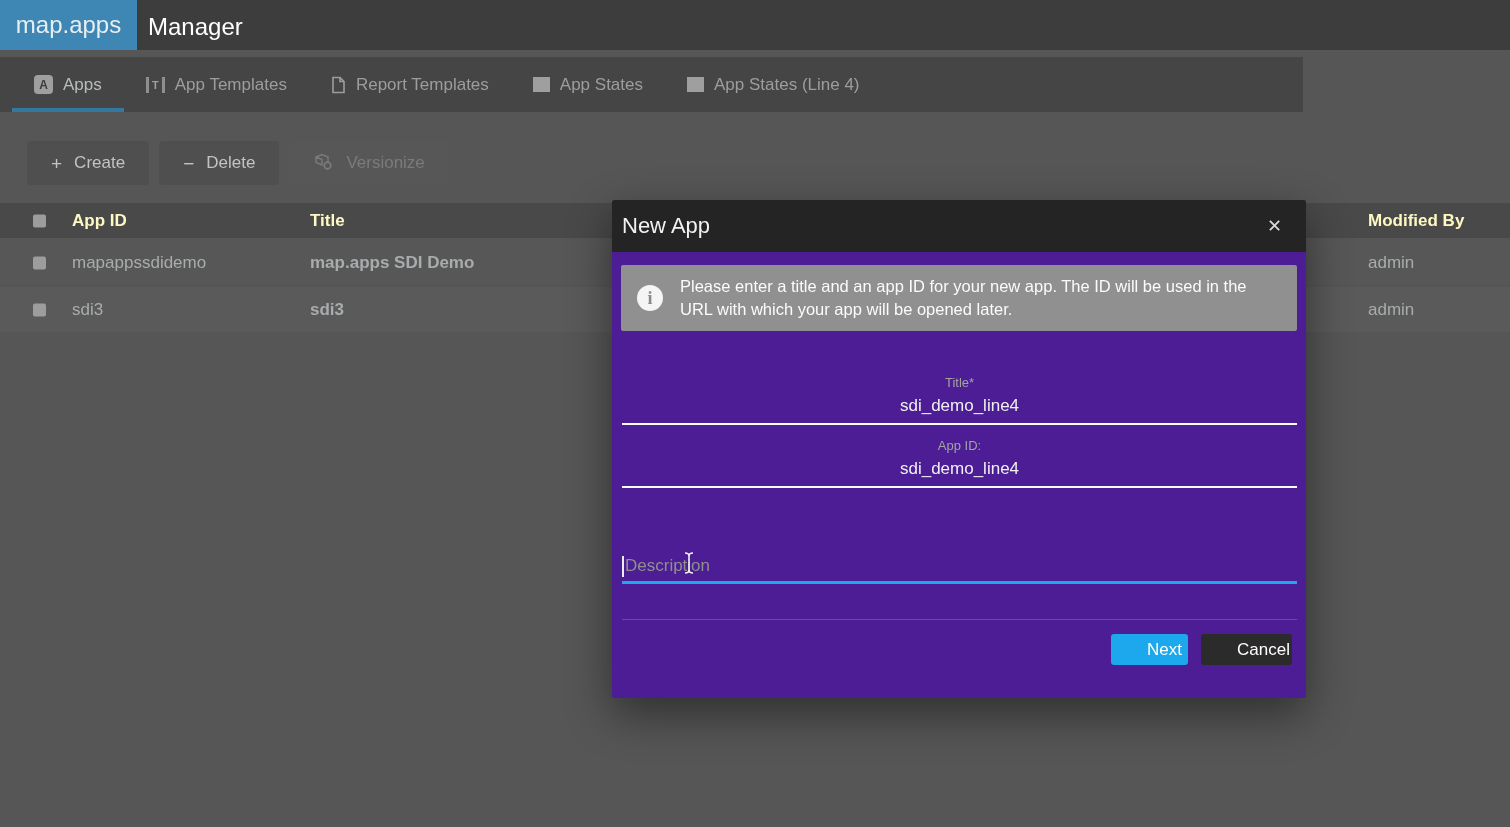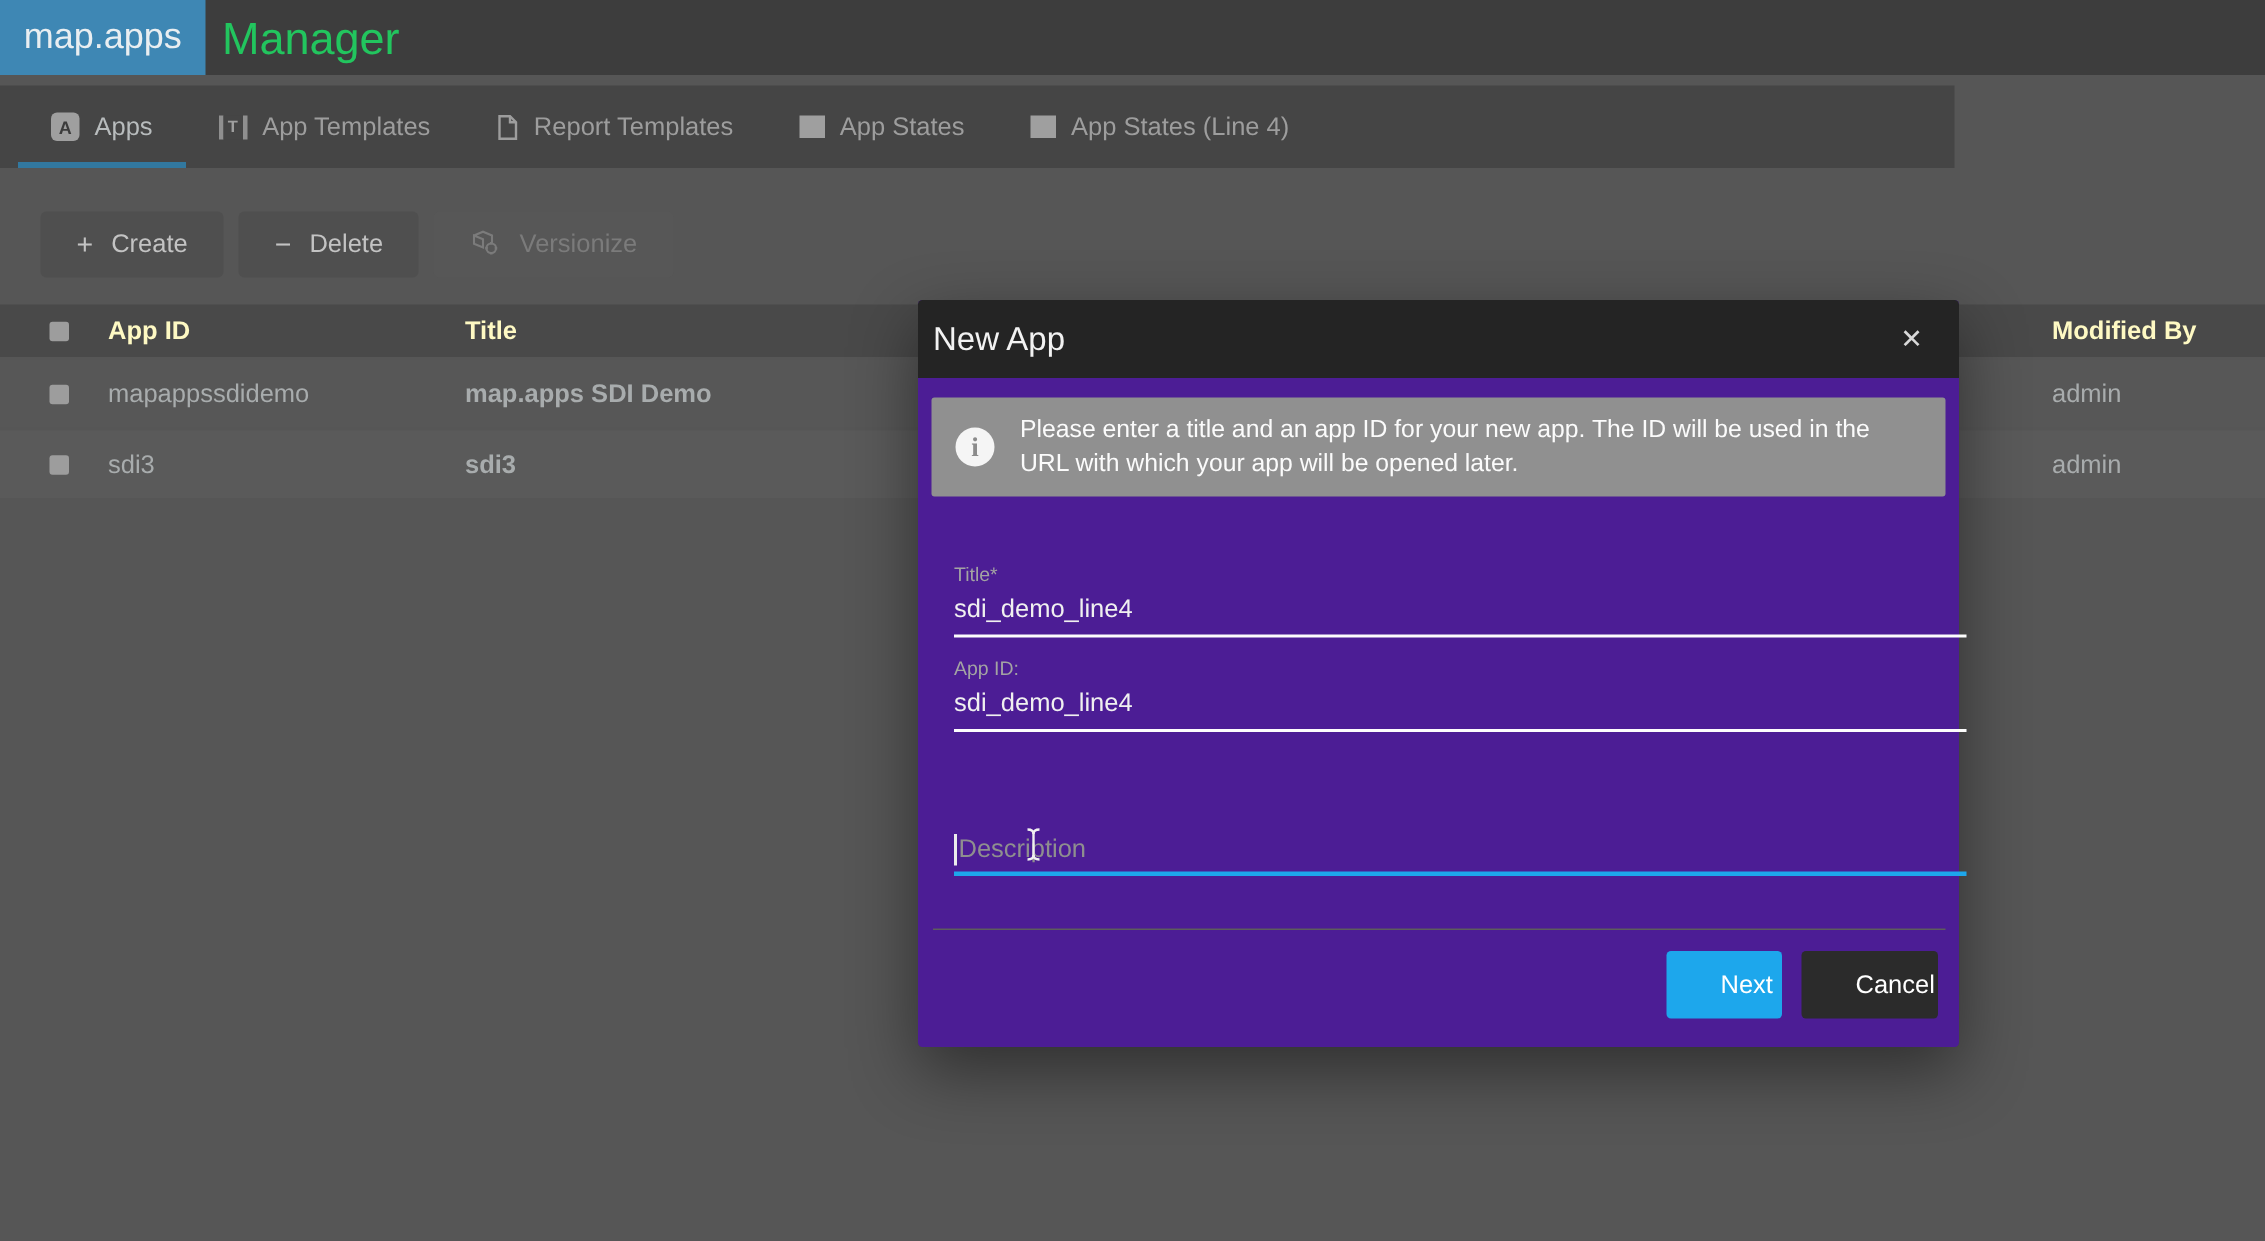--- a/index.html
+++ b/index.html
@@ -4,21 +4,21 @@
 <style>
   html,body{margin:0;padding:0;width:1510px;height:827px;overflow:hidden;
     font-family:"Liberation Sans",sans-serif;background:#565656;position:relative;}
   *{box-sizing:border-box;}
 
   
   .topbar{position:absolute;left:0;top:0;width:1510px;height:50px;background:#3d3d3d;}
   .logo{position:absolute;left:0;top:0;width:137px;height:50px;background:#3e87b4;
     color:#e9eef1;font-size:24px;display:flex;align-items:center;justify-content:center;font-weight:400;}
   .manager-title{position:absolute;left:148px;top:0;height:54px;display:flex;align-items:center;
-    color:#22c55e;font-size:30px;}
+    color:#ffffff;font-size:24px;}
 
   
   .tabstrip{position:absolute;left:0;top:57px;width:1303px;height:55px;background:#454545;
     display:flex;align-items:stretch;padding-left:12px;}
   .tab{position:relative;display:flex;align-items:center;padding:0 22px;color:#9d9d9d;
     font-size:17px;cursor:pointer;white-space:nowrap;}
   .tab .ticon{margin-right:10px;display:flex;align-items:center;}
   .tab.active{color:#b8bcbd;}
   .tab.active::after{content:"";position:absolute;left:0;right:0;bottom:0;height:4px;background:#32789f;}
   .badge-a{width:19px;height:19px;background:#9f9f9f;border-radius:4px;color:#3c3c3c;
@@ -60,32 +60,32 @@
   .modal-header{position:absolute;left:0;top:0;width:100%;height:52px;background:#242424;
     border-radius:3px 3px 0 0;display:flex;align-items:center;padding:0 24px 0 10px;}
   .modal-title{color:#f2f2f2;font-size:22px;flex:1;}
   .modal-close{color:#d8d8d8;font-size:18px;cursor:pointer;line-height:1;}
   .modal-info{position:absolute;left:9px;top:65px;width:676px;background:#909090;border-radius:2px;
     display:flex;align-items:center;padding:9px 16px;min-height:66px;}
   .info-icon{flex:0 0 26px;width:26px;height:26px;border-radius:50%;background:#f5f5f5;color:#8b8b8b;
     font-family:"Liberation Serif",serif;font-weight:bold;font-size:18px;
     display:flex;align-items:center;justify-content:center;margin-right:17px;}
   .info-text{color:#fbfbfb;font-size:16.5px;line-height:23px;}
-  .field{position:absolute;left:24px;width:675px;}
+  .field{position:absolute;left:10px;width:675px;text-align:center;}
   .f-label{color:#a3a3a3;font-size:13px;}
   .f-value{color:#f0f0f0;font-size:17px;margin-top:6px;height:22px;}
   .f-line{height:2px;background:#fdfdfd;margin-top:5px;}
   .f-title{top:175px;}
   .f-appid{top:238px;}
   .f-desc{top:335px;}
   .f-desc .f-value{color:#8f8f8f;display:flex;align-items:center;margin-top:20px;}
   .caret{display:inline-block;width:2px;height:21px;background:#ececec;margin-right:1px;}
   .f-desc .f-line{height:3px;background:#1da7ec;margin-top:4px;}
   .modal-divider{position:absolute;left:10px;top:419px;width:675px;height:1px;background:#5d5d5d;}
-  .mbtn{position:absolute;top:434px;height:45px;border:none;border-radius:3px;color:#ffffff;
+  .mbtn{position:absolute;top:434px;height:31px;border:none;border-radius:3px;color:#ffffff;
     font-size:17px;font-family:inherit;cursor:pointer;padding-left:36px;}
   .mbtn.next{right:118px;width:77px;background:#1da7ec;}
   .mbtn.cancel{right:14px;width:91px;background:#2b2b2b;}
 
   
   .ibeam{position:absolute;left:683px;top:551px;width:12px;height:24px;pointer-events:none;}
 </style>
 </head>
 <body>
 

